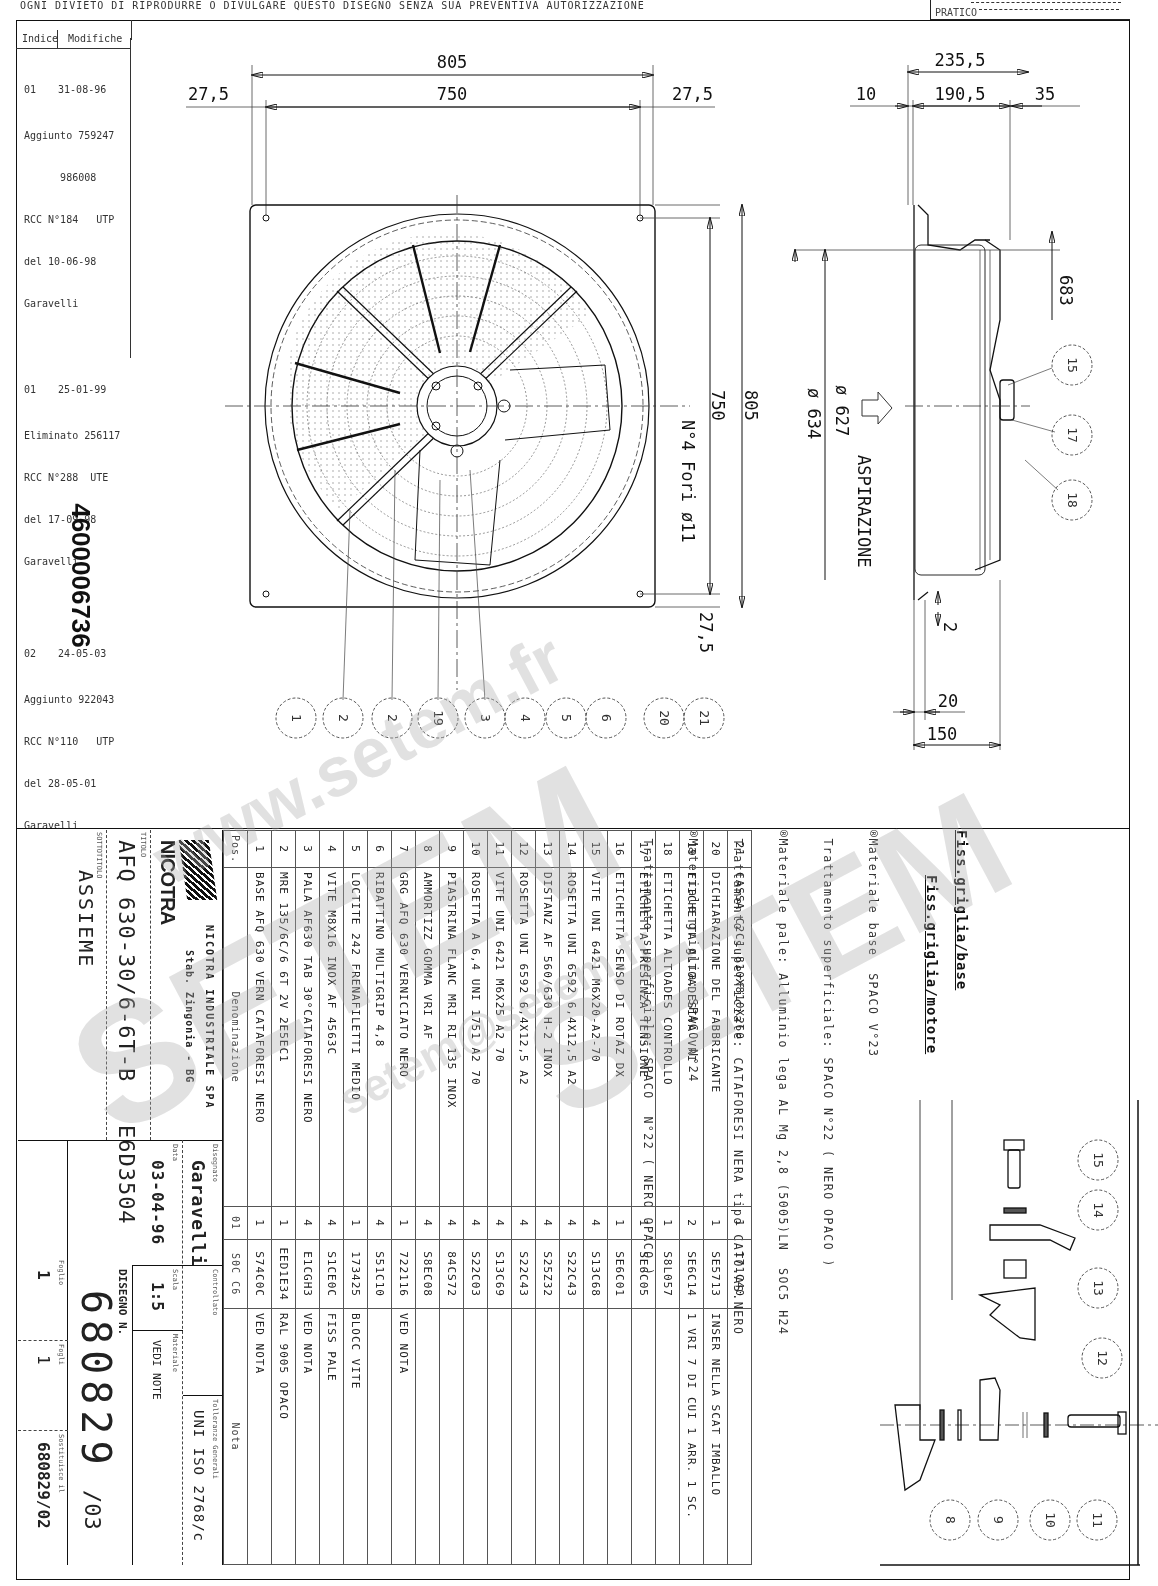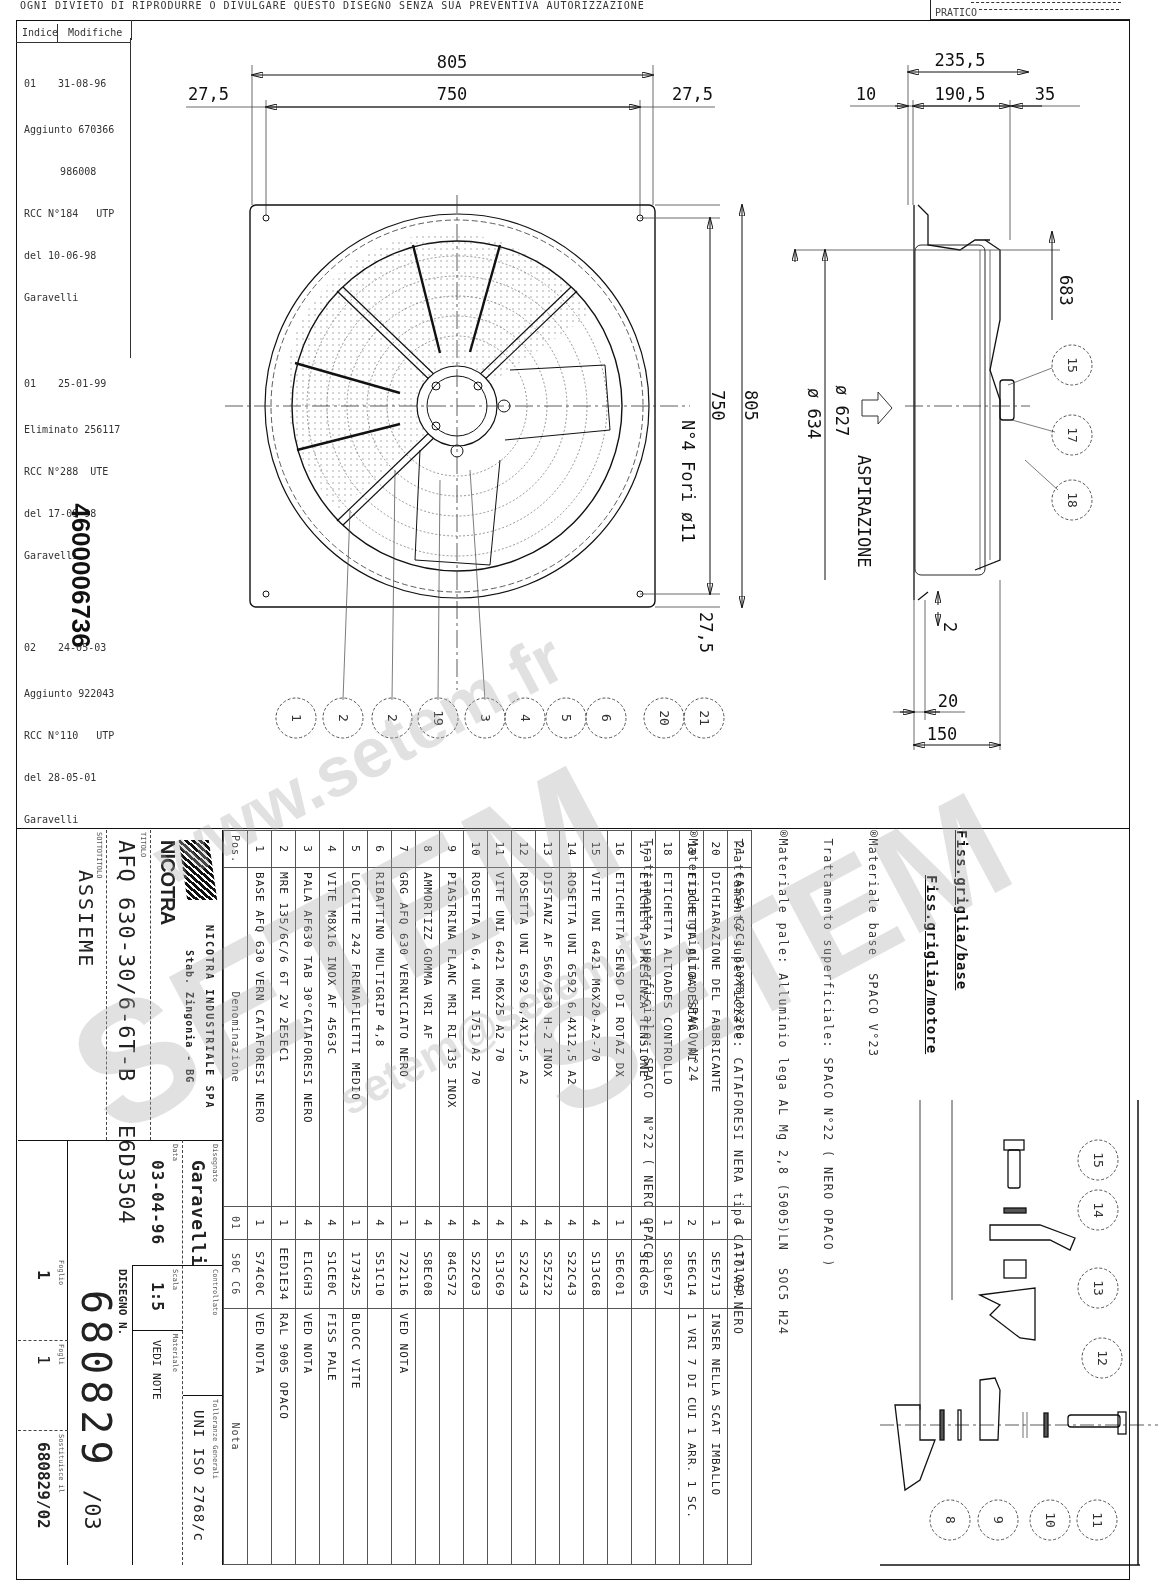--- a/index.html
+++ b/index.html
@@ -3,21 +3,21 @@
 <meta charset="utf-8">
 <style>
   html,body{margin:0;padding:0;background:#fff;}
   body{width:1158px;height:1586px;position:relative;overflow:hidden;font-family:"DejaVu Sans Mono","Liberation Mono",monospace;color:#111;}
   .abs{position:absolute;}
   .topnote{left:20px;top:0;font-size:10px;letter-spacing:1px;color:#333;white-space:nowrap;}
   .pratico{left:930px;top:0;width:200px;height:20px;border-left:1px solid #222;border-bottom:1px solid #222;font-size:10px;color:#444;padding-left:4px;box-sizing:border-box;}
   .pratico .dash{display:inline-block;width:140px;border-bottom:1px dashed #333;height:9px;margin-left:2px;}
   .pratico .dashtop{position:absolute;left:40px;top:2px;width:150px;border-top:1px dashed #333;}
   .frame{left:16px;top:20px;width:1114px;height:1560px;border:1.5px solid #111;border-top-width:1.5px;box-sizing:border-box;}
-  .revbox{left:16px;top:24px;width:115px;font-size:10px;line-height:14px;color:#333;}
+  .revbox{left:16px;top:30px;width:115px;font-size:10px;line-height:14px;color:#333;}
   .revhead{display:flex;border-bottom:1.5px solid #333;height:18px;align-items:center;width:115px;}
   .revhead span:first-child{width:42px;border-right:1.5px solid #333;padding-left:6px;height:18px;line-height:18px;box-sizing:border-box;}
   .revhead span:last-child{padding-left:10px;}
   .rev{padding:6px 0 0 8px;white-space:pre;}
   .rev .hd{display:flex;gap:22px;margin-bottom:4px;}
   .partno{left:-30px;top:560px;transform:rotate(90deg);transform-origin:center;font-family:"Liberation Sans",sans-serif;font-weight:bold;font-size:26px;width:220px;text-align:center;}
   svg text{font-family:"DejaVu Sans Mono","Liberation Mono",monospace;}
   .dim{font-size:17px;fill:#111;}
   .rot{transform-box:fill-box;transform-origin:center;}
   .bom{position:absolute;left:0;top:0;width:738px;border-collapse:collapse;font-size:11px;color:#222;}
@@ -44,21 +44,21 @@
 
 <div class="abs frame"></div>
 
 <div class="abs revbox">
   <div class="revhead">
     <span>Indice</span>
     <span>Modifiche</span>
   </div>
   <div class="rev">
     <div class="hd"><span>01</span><span>31-08-96</span></div>
-    <div>Aggiunto 670366</div>
+    <div>Aggiunto 759247</div>
     <div>      986008</div>
     <div>RCC N°184   UTP</div>
     <div>del 10-06-98</div>
     <div>Garavelli</div>
   </div>
   <div class="rev" style="padding-top:16px">
     <div class="hd"><span>01</span><span>25-01-99</span></div>
     <div>Eliminato 256117</div>
     <div>RCC N°288  UTE</div>
     <div>del 17-09-98</div>

